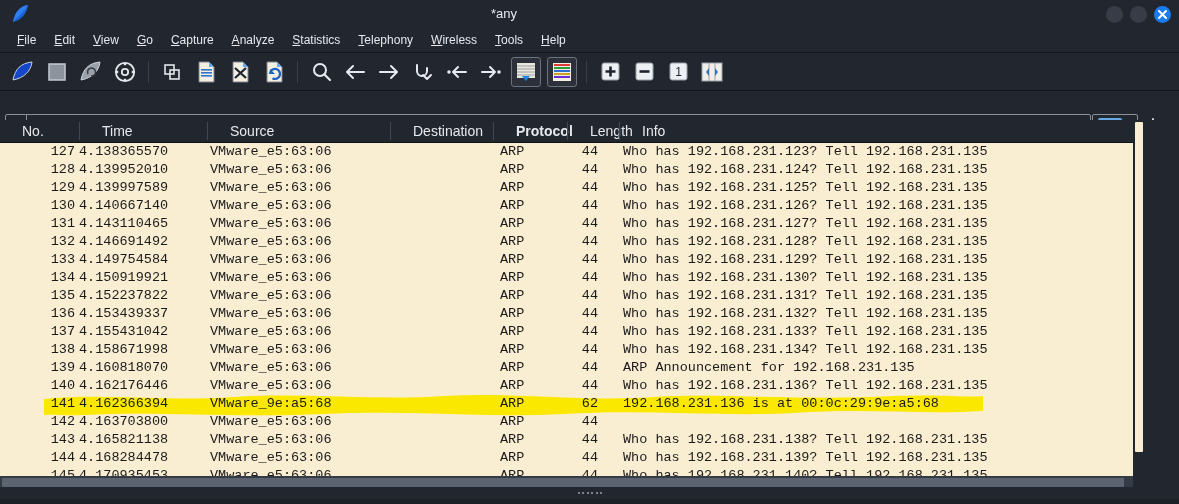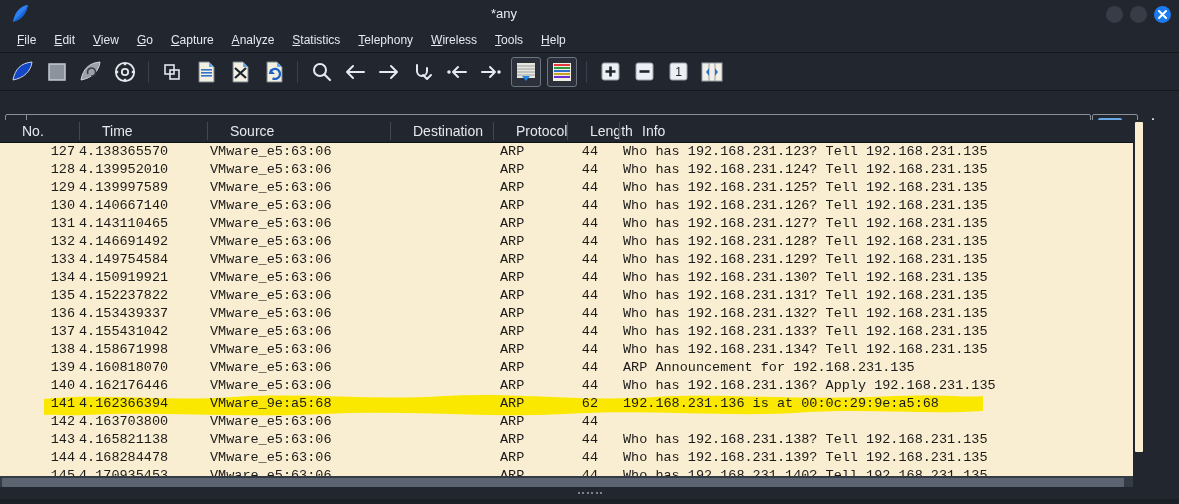--- a/index.html
+++ b/index.html
@@ -313,21 +313,21 @@
 
     <div class="phdr">
       <span class="hcell" style="left:0;width:79px;">No.</span>
       <span class="hsep" style="left:79px;"></span>
       <span class="hcell" style="left:80px;width:130px;">Time</span>
       <span class="hsep" style="left:207px;"></span>
       <span class="hcell" style="left:208px;width:185px;">Source</span>
       <span class="hsep" style="left:390px;"></span>
       <span class="hcell" style="left:391px;width:105px;">Destination</span>
       <span class="hsep" style="left:493px;"></span>
-      <span class="hcell" style="left:494px;width:74px;">Protocol</span>
+      <span class="hcell" style="left:494px;width:74px;font-weight:bold;">Protocol</span>
       <span class="hsep" style="left:567px;"></span>
       <span class="hcell" style="left:568px;width:52px;">Length</span>
       <span class="hsep" style="left:619px;"></span>
       <span class="hcell" style="left:620px;width:510px;">Info</span>
     </div>
     <div class="hdr-underline"></div>
 
     <div class="rows" id="rows-container">
         <div class="prow"><span class="c c-no">127</span><span class="c c-time">4.138365570</span><span class="c c-src">VMware_e5:63:06</span><span class="c c-dst"></span><span class="c c-proto">ARP</span><span class="c c-len">44</span><span class="c c-info">Who has 192.168.231.123? Tell 192.168.231.135</span></div>
         <div class="prow"><span class="c c-no">128</span><span class="c c-time">4.139952010</span><span class="c c-src">VMware_e5:63:06</span><span class="c c-dst"></span><span class="c c-proto">ARP</span><span class="c c-len">44</span><span class="c c-info">Who has 192.168.231.124? Tell 192.168.231.135</span></div>
@@ -335,21 +335,21 @@
         <div class="prow"><span class="c c-no">130</span><span class="c c-time">4.140667140</span><span class="c c-src">VMware_e5:63:06</span><span class="c c-dst"></span><span class="c c-proto">ARP</span><span class="c c-len">44</span><span class="c c-info">Who has 192.168.231.126? Tell 192.168.231.135</span></div>
         <div class="prow"><span class="c c-no">131</span><span class="c c-time">4.143110465</span><span class="c c-src">VMware_e5:63:06</span><span class="c c-dst"></span><span class="c c-proto">ARP</span><span class="c c-len">44</span><span class="c c-info">Who has 192.168.231.127? Tell 192.168.231.135</span></div>
         <div class="prow"><span class="c c-no">132</span><span class="c c-time">4.146691492</span><span class="c c-src">VMware_e5:63:06</span><span class="c c-dst"></span><span class="c c-proto">ARP</span><span class="c c-len">44</span><span class="c c-info">Who has 192.168.231.128? Tell 192.168.231.135</span></div>
         <div class="prow"><span class="c c-no">133</span><span class="c c-time">4.149754584</span><span class="c c-src">VMware_e5:63:06</span><span class="c c-dst"></span><span class="c c-proto">ARP</span><span class="c c-len">44</span><span class="c c-info">Who has 192.168.231.129? Tell 192.168.231.135</span></div>
         <div class="prow"><span class="c c-no">134</span><span class="c c-time">4.150919921</span><span class="c c-src">VMware_e5:63:06</span><span class="c c-dst"></span><span class="c c-proto">ARP</span><span class="c c-len">44</span><span class="c c-info">Who has 192.168.231.130? Tell 192.168.231.135</span></div>
         <div class="prow"><span class="c c-no">135</span><span class="c c-time">4.152237822</span><span class="c c-src">VMware_e5:63:06</span><span class="c c-dst"></span><span class="c c-proto">ARP</span><span class="c c-len">44</span><span class="c c-info">Who has 192.168.231.131? Tell 192.168.231.135</span></div>
         <div class="prow"><span class="c c-no">136</span><span class="c c-time">4.153439337</span><span class="c c-src">VMware_e5:63:06</span><span class="c c-dst"></span><span class="c c-proto">ARP</span><span class="c c-len">44</span><span class="c c-info">Who has 192.168.231.132? Tell 192.168.231.135</span></div>
         <div class="prow"><span class="c c-no">137</span><span class="c c-time">4.155431042</span><span class="c c-src">VMware_e5:63:06</span><span class="c c-dst"></span><span class="c c-proto">ARP</span><span class="c c-len">44</span><span class="c c-info">Who has 192.168.231.133? Tell 192.168.231.135</span></div>
         <div class="prow"><span class="c c-no">138</span><span class="c c-time">4.158671998</span><span class="c c-src">VMware_e5:63:06</span><span class="c c-dst"></span><span class="c c-proto">ARP</span><span class="c c-len">44</span><span class="c c-info">Who has 192.168.231.134? Tell 192.168.231.135</span></div>
         <div class="prow"><span class="c c-no">139</span><span class="c c-time">4.160818070</span><span class="c c-src">VMware_e5:63:06</span><span class="c c-dst"></span><span class="c c-proto">ARP</span><span class="c c-len">44</span><span class="c c-info">ARP Announcement for 192.168.231.135</span></div>
-        <div class="prow"><span class="c c-no">140</span><span class="c c-time">4.162176446</span><span class="c c-src">VMware_e5:63:06</span><span class="c c-dst"></span><span class="c c-proto">ARP</span><span class="c c-len">44</span><span class="c c-info">Who has 192.168.231.136? Apply 192.168.231.135</span></div>
+        <div class="prow"><span class="c c-no">140</span><span class="c c-time">4.162176446</span><span class="c c-src">VMware_e5:63:06</span><span class="c c-dst"></span><span class="c c-proto">ARP</span><span class="c c-len">44</span><span class="c c-info">Who has 192.168.231.136? Tell 192.168.231.135</span></div>
         <div class="prow hl"><svg class="marker-wave" viewBox="0 0 939 26" preserveAspectRatio="none">
             <path d="M0,9 C60,3 120,12 190,7 C260,2 330,11 400,6 C470,2 540,12 610,7 C680,3 760,11 850,6 C900,4 925,8 939,6 L939,21 C880,25 820,18 750,23 C680,27 600,19 520,24 C440,28 360,20 280,24 C200,28 110,21 40,25 C22,26 10,24 0,25 Z" fill="#fbe800"></path>
           </svg><span class="c c-no">141</span><span class="c c-time">4.162366394</span><span class="c c-src">VMware_9e:a5:68</span><span class="c c-dst"></span><span class="c c-proto">ARP</span><span class="c c-len">62</span><span class="c c-info">192.168.231.136 is at 00:0c:29:9e:a5:68</span></div>
         <div class="prow"><span class="c c-no">142</span><span class="c c-time">4.163703800</span><span class="c c-src">VMware_e5:63:06</span><span class="c c-dst"></span><span class="c c-proto">ARP</span><span class="c c-len">44</span></div>
         <div class="prow"><span class="c c-no">143</span><span class="c c-time">4.165821138</span><span class="c c-src">VMware_e5:63:06</span><span class="c c-dst"></span><span class="c c-proto">ARP</span><span class="c c-len">44</span><span class="c c-info">Who has 192.168.231.138? Tell 192.168.231.135</span></div>
         <div class="prow"><span class="c c-no">144</span><span class="c c-time">4.168284478</span><span class="c c-src">VMware_e5:63:06</span><span class="c c-dst"></span><span class="c c-proto">ARP</span><span class="c c-len">44</span><span class="c c-info">Who has 192.168.231.139? Tell 192.168.231.135</span></div>
         <div class="prow"><span class="c c-no">145</span><span class="c c-time">4.170935453</span><span class="c c-src">VMware_e5:63:06</span><span class="c c-dst"></span><span class="c c-proto">ARP</span><span class="c c-len">44</span><span class="c c-info">Who has 192.168.231.140? Tell 192.168.231.135</span></div>
       </div>
 
     <div class="vtop-tick"></div>

